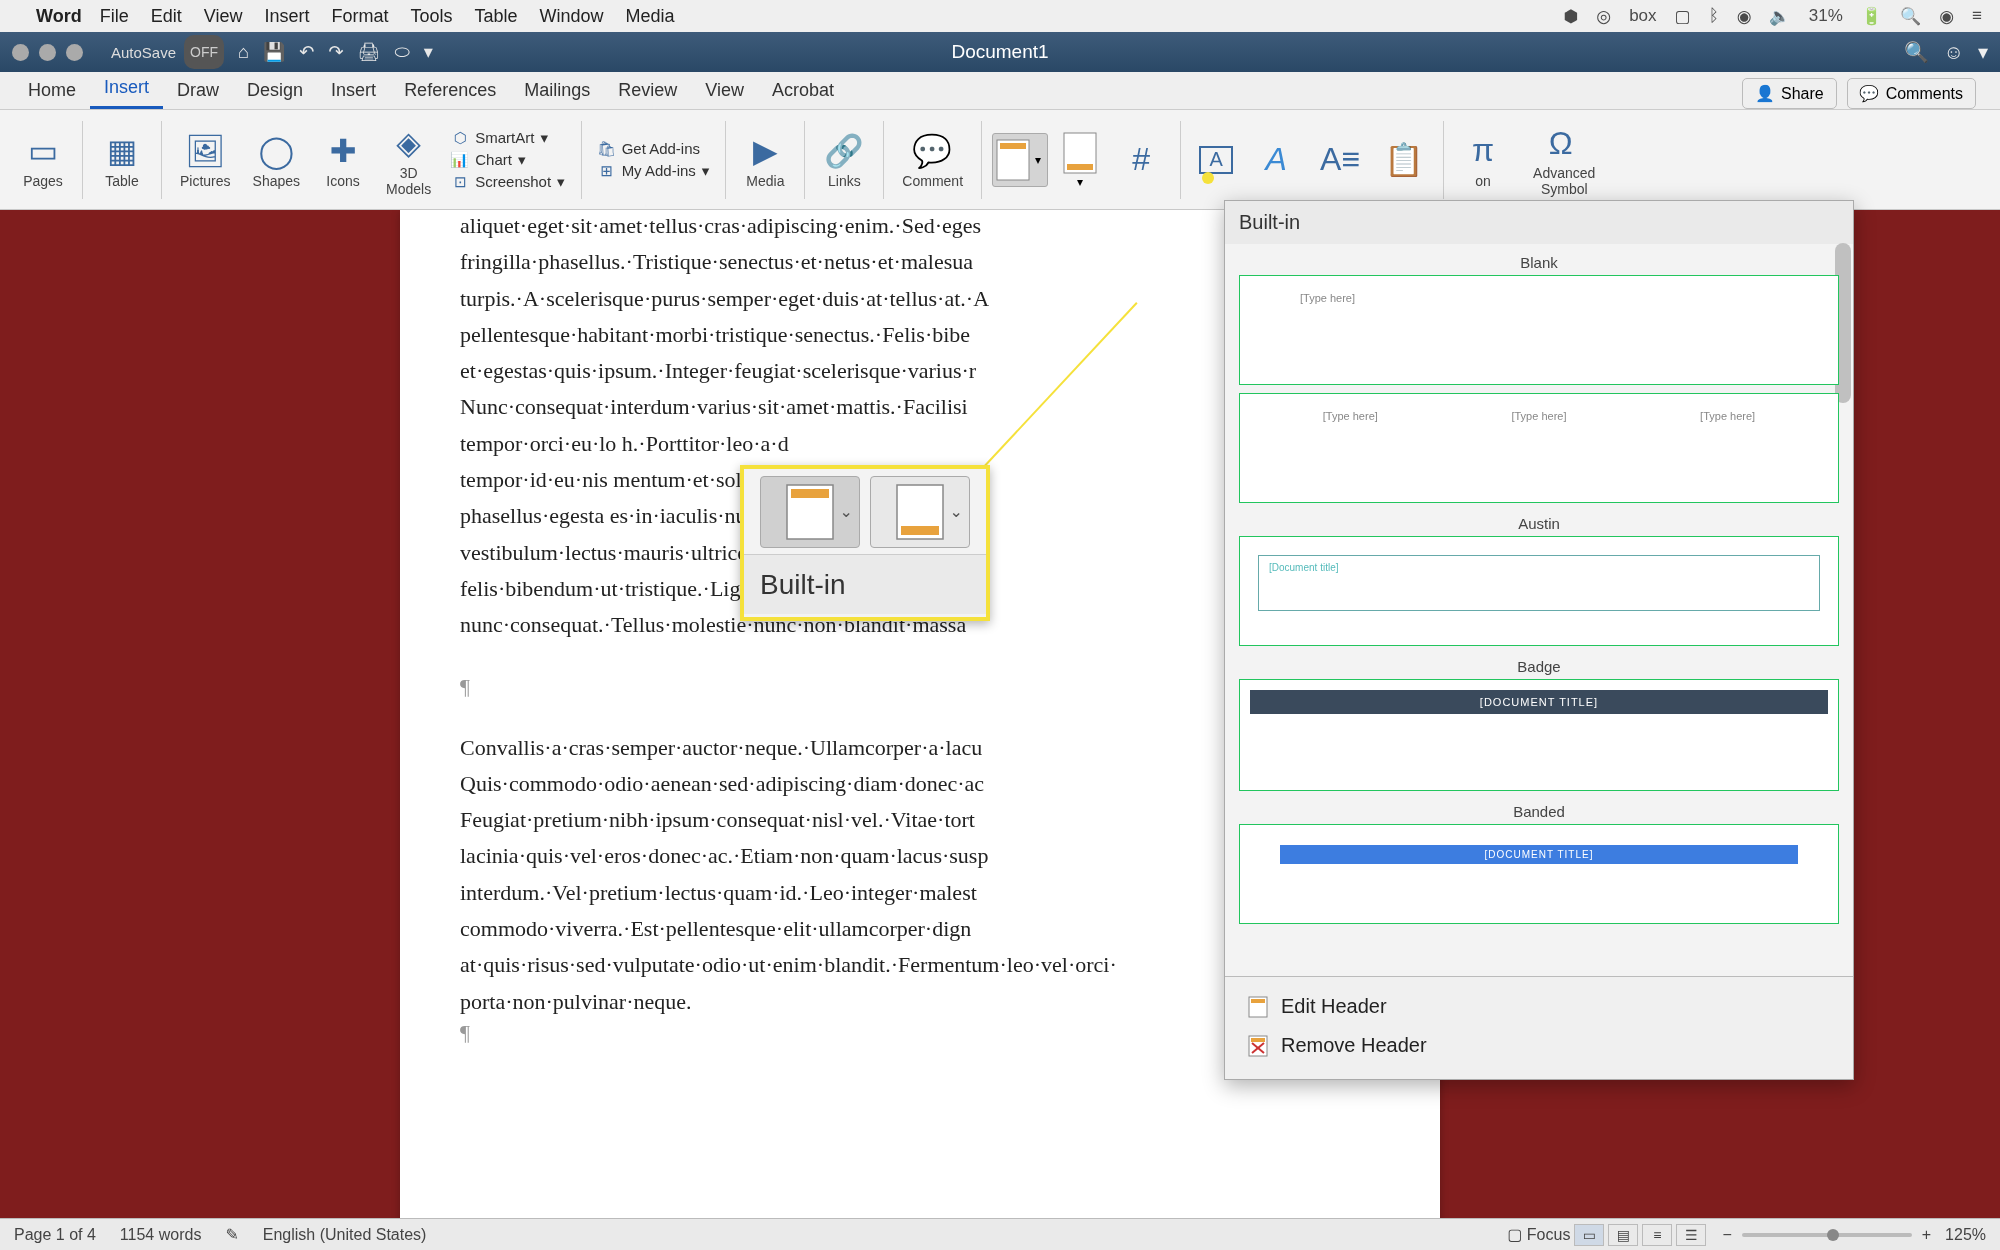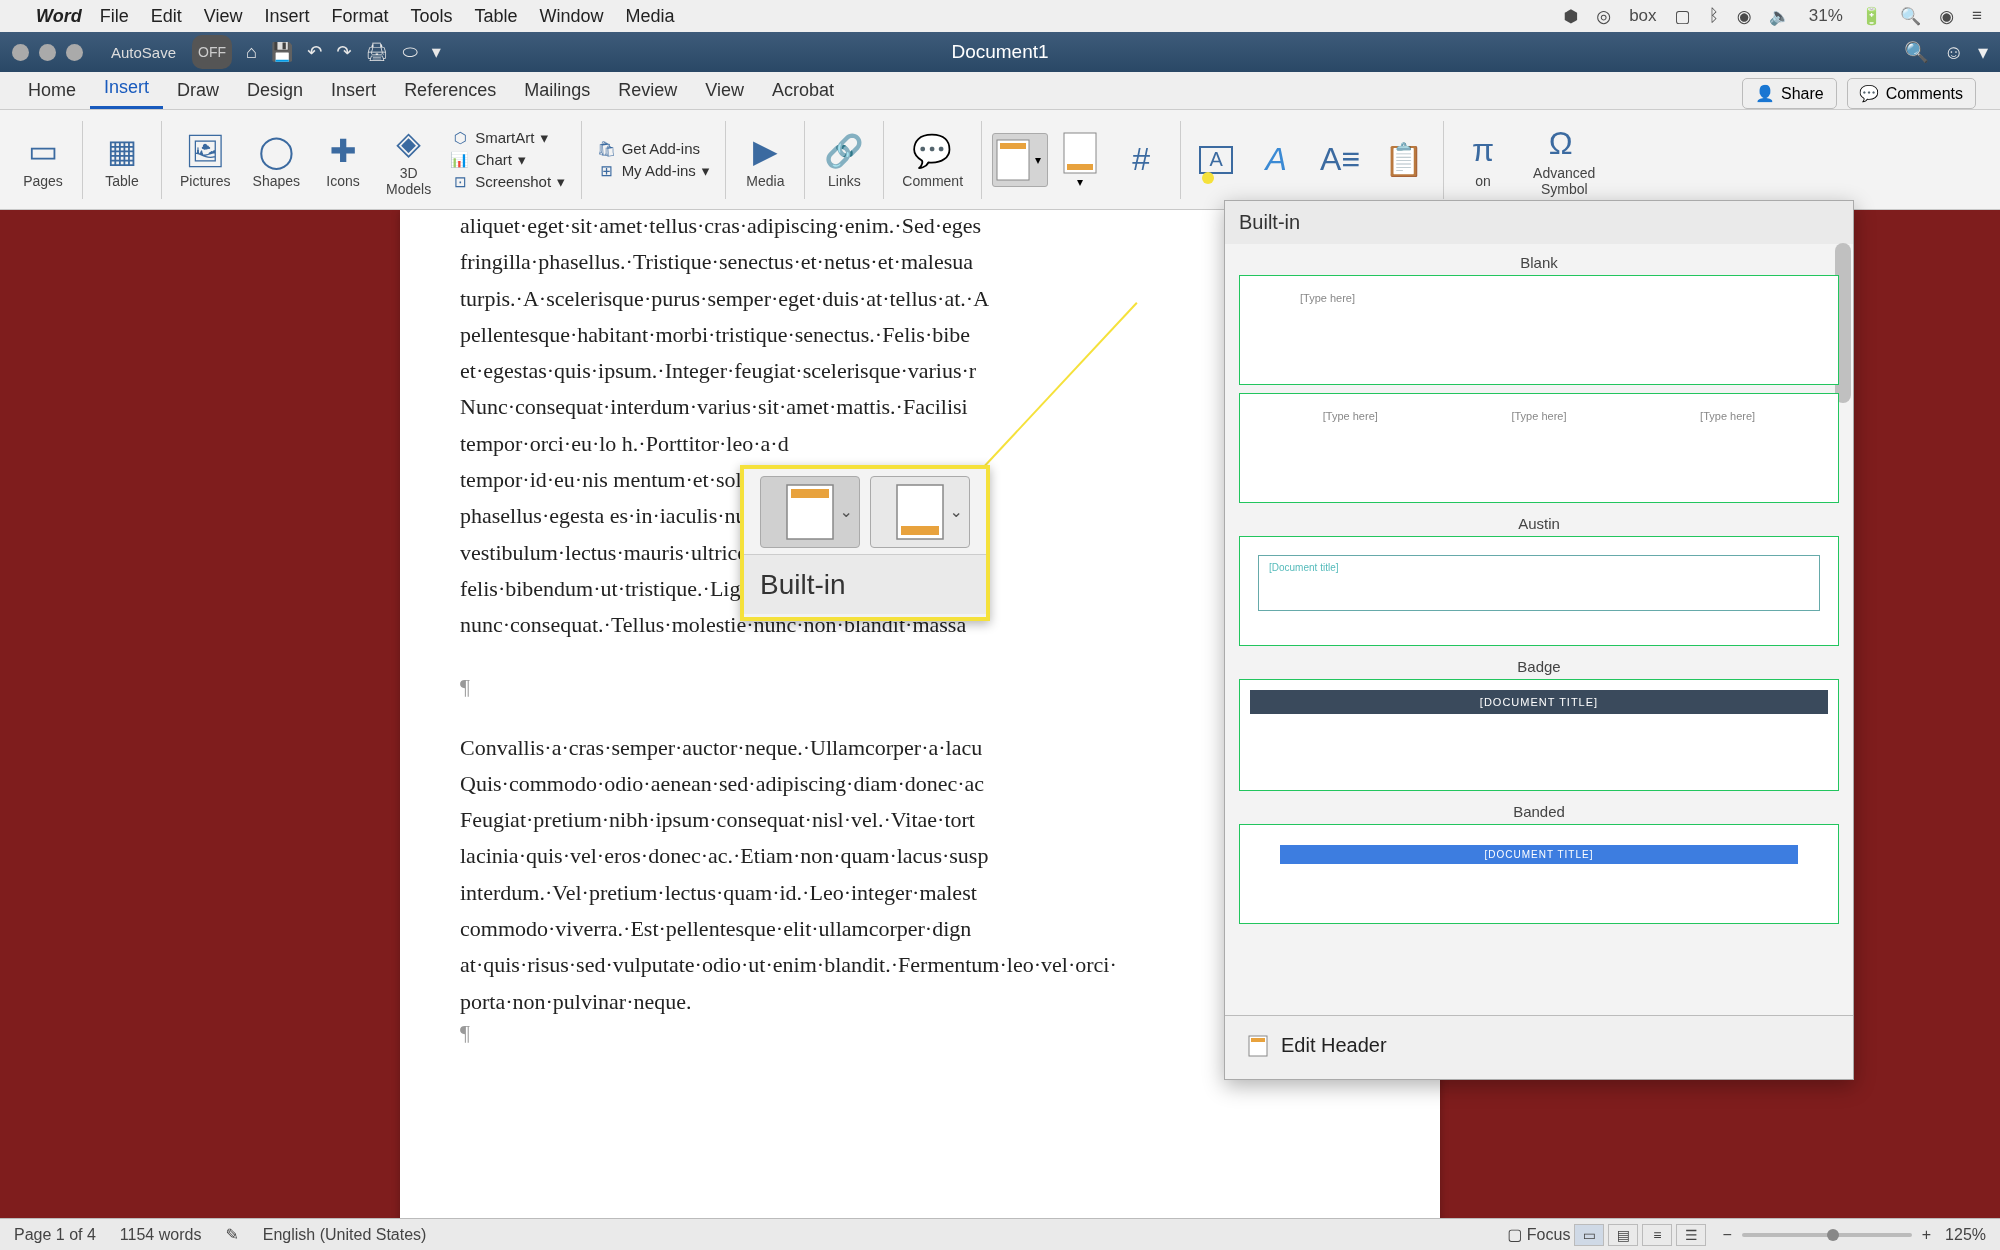--- a/index.html
+++ b/index.html
@@ -1,32 +1,32 @@
 <!DOCTYPE html>
 <html><head>
 <meta charset="utf-8">
 <style>
 * { margin:0; padding:0; box-sizing:border-box; font-family:-apple-system,"Segoe UI",Arial,sans-serif; }
 body { width:2000px; height:1250px; background:#e8e8e8; position:relative; overflow:hidden; }
 
 
 .menubar { height:32px; background:rgba(240,240,240,0.85); display:flex; align-items:center; padding:0 18px; font-size:18px; color:#222; }
 .menubar .apple { font-size:20px; margin-right:18px; }
-.menubar .appname { font-weight:700; margin-right:18px;font-style:italic; }
+.menubar .appname { font-weight:700; margin-right:18px; }
 .menubar .mitem { margin-right:22px; }
 .menubar .spacer { flex:1; }
 .menubar .ricon { margin-left:18px; font-size:17px; opacity:.8; }
 
 
 .titlebar { height:40px; background:linear-gradient(#3e5b7a,#2a4866); display:flex; align-items:center; padding:0 12px; color:#fff; }
 .titlebar .dot { width:17px; height:17px; border-radius:50%; margin-right:10px; }
 .titlebar .dot.r { background:#aaa; }
 .titlebar .dot.y { background:#aaa; }
 .titlebar .dot.g { background:#aaa; }
-.titlebar .autosave { margin-left:18px; font-size:15px; color:#ddd; display:flex; align-items:center; gap:16px; }
+.titlebar .autosave { margin-left:18px; font-size:15px; color:#ddd; display:flex; align-items:center; gap:8px; }
 .titlebar .autosave .toggle { width:40px; height:34px; border-radius:10px; background:#555; position:relative; font-size:14px; color:#ccc; display:flex; align-items:center; justify-content:center; }
 .titlebar .qicon { margin-left:14px; font-size:18px; color:#e8e8e8; }
 .titlebar .doctitle { position:absolute; left:50%; transform:translateX(-50%); font-size:19px; color:#fff; }
 .titlebar .rightbtns { margin-left:auto; display:flex; align-items:center; gap:14px; font-size:20px; color:#eee; }
 
 
 .tabs { height:38px; background:#efefef; border-bottom:1px solid #ccc; display:flex; align-items:flex-end; padding:0 14px; }
 .tabs .tab { padding:8px 14px; font-size:18px; color:#333; cursor:pointer; }
 .tabs .tab.active { color:#185abd; border-bottom:3px solid #185abd; font-weight:500; }
 .tabs .tabspacer { flex:1; }
@@ -367,20 +367,31 @@
   <div class="gfoot">
     <div class="faction">
       <span class="fic">
           <svg width="20" height="22" viewBox="0 0 20 22">
             <rect x="1" y="1" width="18" height="20" fill="#fff" stroke="#888"></rect>
             <rect x="3" y="3" width="14" height="4" fill="#e8a23d"></rect>
           </svg>
         </span>
       <span>Edit Header</span>
     </div>
+    <div class="faction">
+      <span class="fic">
+          <svg width="20" height="22" viewBox="0 0 20 22">
+            <rect x="1" y="1" width="18" height="20" fill="#fff" stroke="#888"></rect>
+            <rect x="3" y="3" width="14" height="4" fill="#e8a23d"></rect>
+            <line x1="4" y1="18" x2="16" y2="8" stroke="#c33" stroke-width="2"></line>
+            <line x1="4" y1="8" x2="16" y2="18" stroke="#c33" stroke-width="2"></line>
+          </svg>
+        </span>
+      <span>Remove Header</span>
+    </div>
   </div>
 </div>
 
 <div class="statusbar">
   <span class="sitem">Page 1 of 4</span>
   <span class="sitem">1154 words</span>
   <span class="sitem">✎</span>
   <span class="sitem">English (United States)</span>
   <span class="sspacer"></span>
   <span>▢ <span>Focus</span></span>

